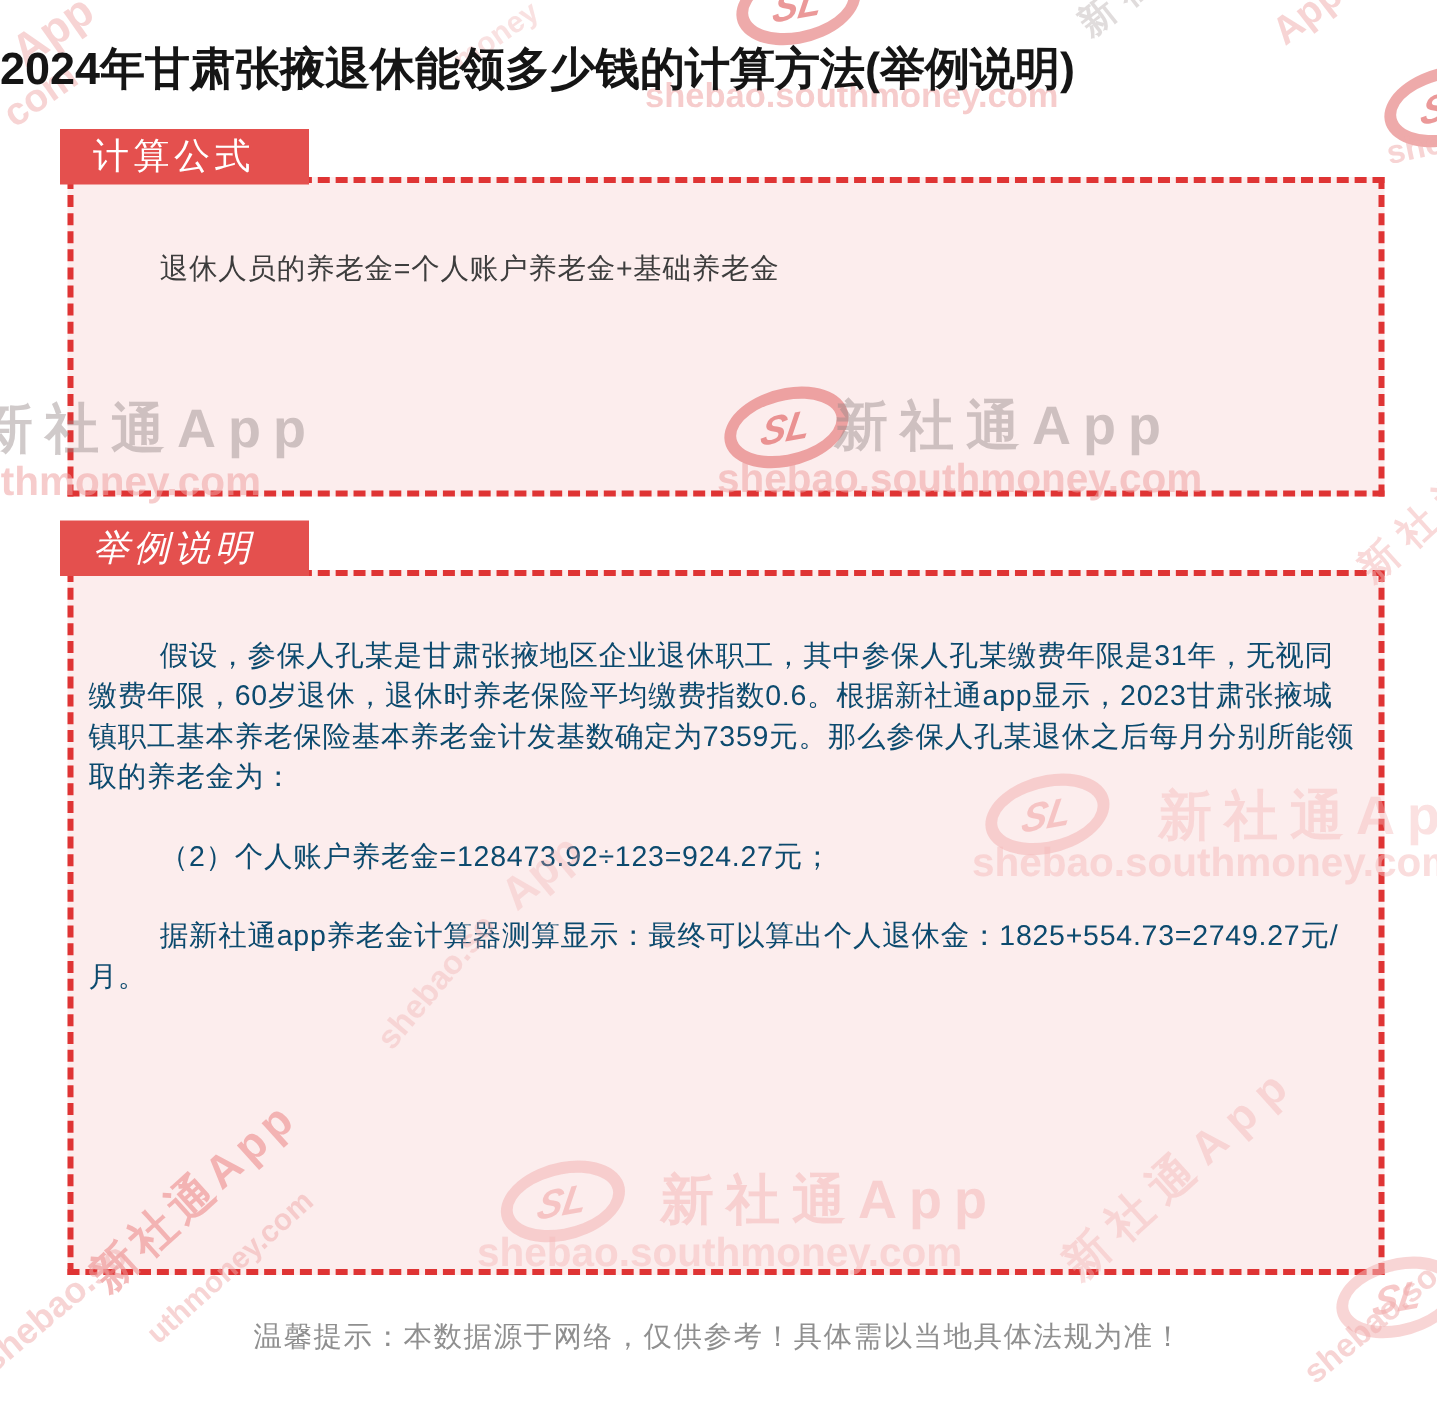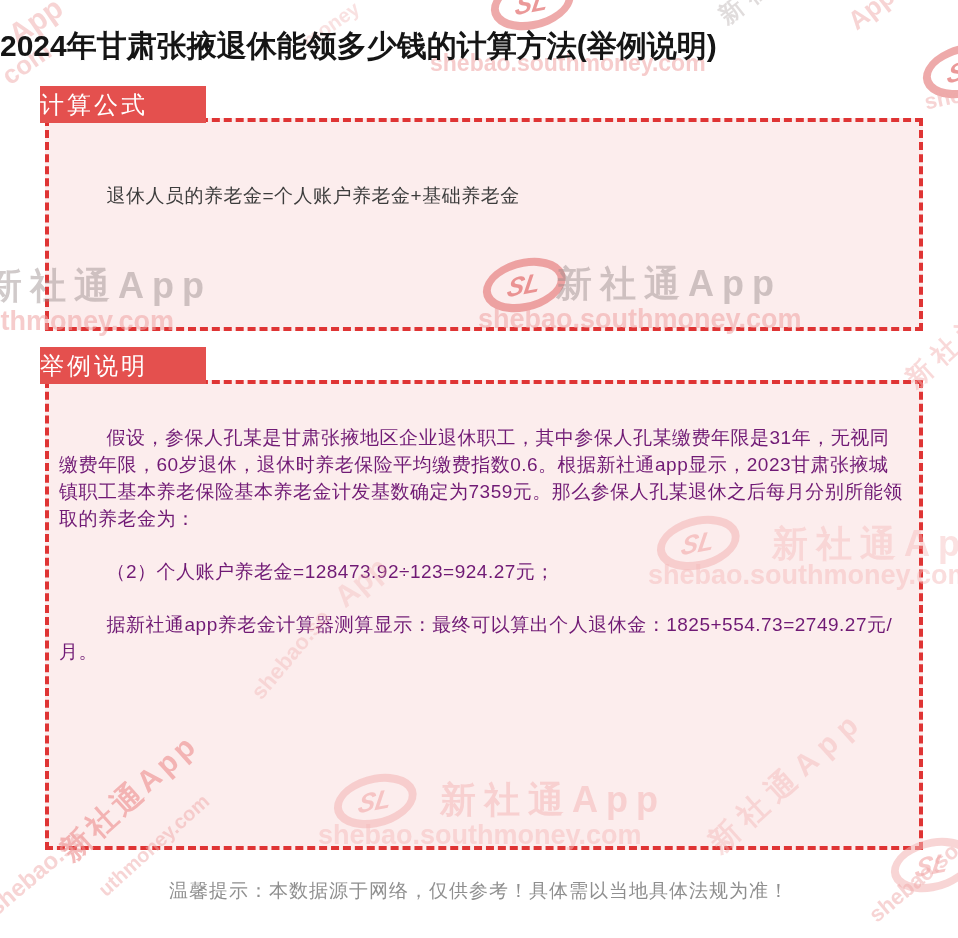--- a/index.html
+++ b/index.html
@@ -7,36 +7,36 @@
     position:relative;width:958px;height:938px;overflow:hidden;background:#fff;
     font-family:"Liberation Sans",sans-serif;
   }
   .title{
     position:absolute;top:26px;left:0;width:100%;margin:0;text-align:left;
     font-size:30px;font-weight:700;color:#151515;letter-spacing:0;z-index:4;
   }
   .badge{
     position:absolute;left:40px;width:166px;height:37px;box-sizing:border-box;
     background:#e4504e;color:#fff;font-size:24px;line-height:37px;
-    letter-spacing:3px;z-index:5;
+    padding-left:22px;letter-spacing:3px;z-index:5;
   }
   .badge1{top:86px;}
-  .badge2{top:347px;}
+  .badge2{top:347px;font-style:italic;}
   .box{
     position:absolute;left:45px;width:878px;box-sizing:border-box;
     background:#fceded;border:4px dashed #df3434;z-index:1;
   }
-  .box1{top:118px;height:213px;padding:60px 14px 0 10px;}
+  .box1{top:118px;height:213px;padding:44px 14px 0 10px;}
   .box2{top:380px;height:470px;padding:40px 14px 0 10px;}
   .line{
     margin:0 0 17px;font-size:19px;line-height:27px;color:#3d3d3d;
     text-indent:2.5em;letter-spacing:.5px;
   }
   .para{
-    margin:0 0 26px;font-size:19px;line-height:27px;color:#701a75;
+    margin:0 0 26px;font-size:19px;line-height:27px;color:#0c4a6e;
     text-indent:2.5em;letter-spacing:.5px;
   }
   .footer{
     position:absolute;top:878px;left:0;width:100%;text-align:center;
     font-size:19px;color:#8f8f8f;letter-spacing:1px;z-index:3;
   }
   
   .wm-layer{position:absolute;inset:0;z-index:2;pointer-events:none;}
   .wm{position:absolute;white-space:nowrap;font-weight:700;transform-origin:0 0;}
   .cn-g{color:rgba(150,138,138,.45);font-size:36px;letter-spacing:8px;}

